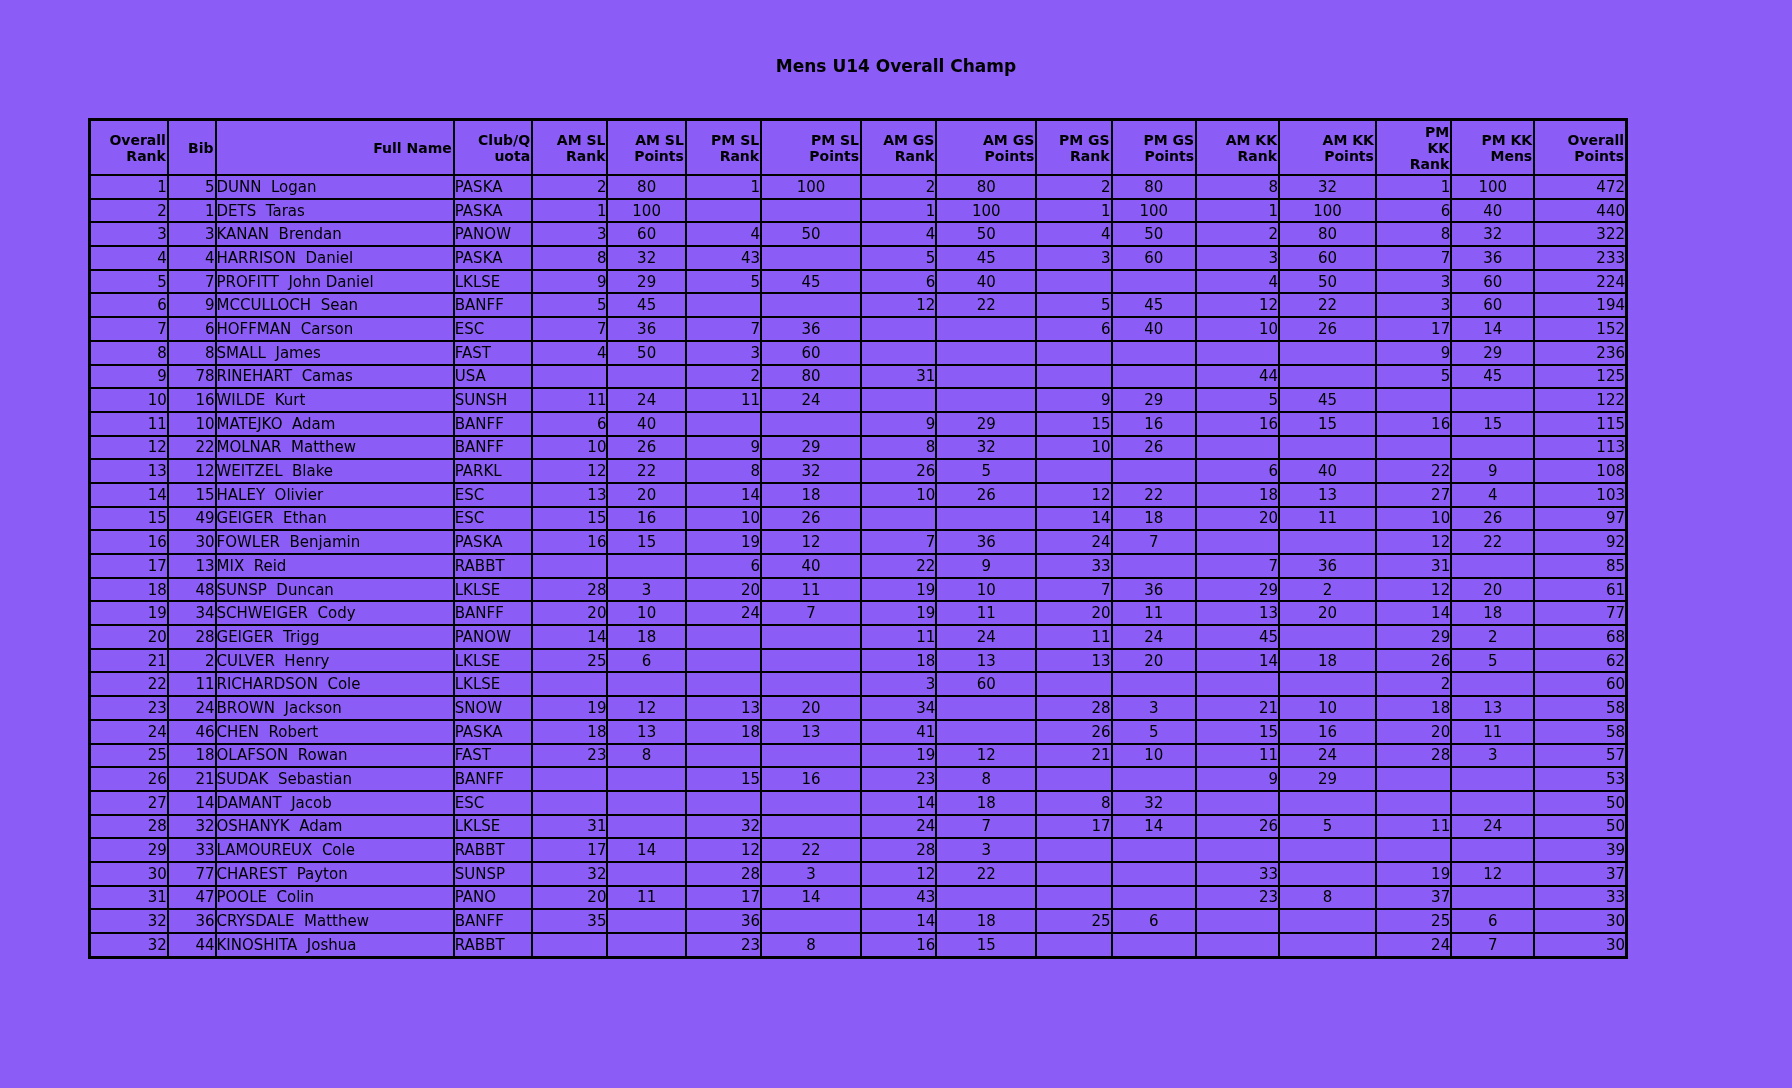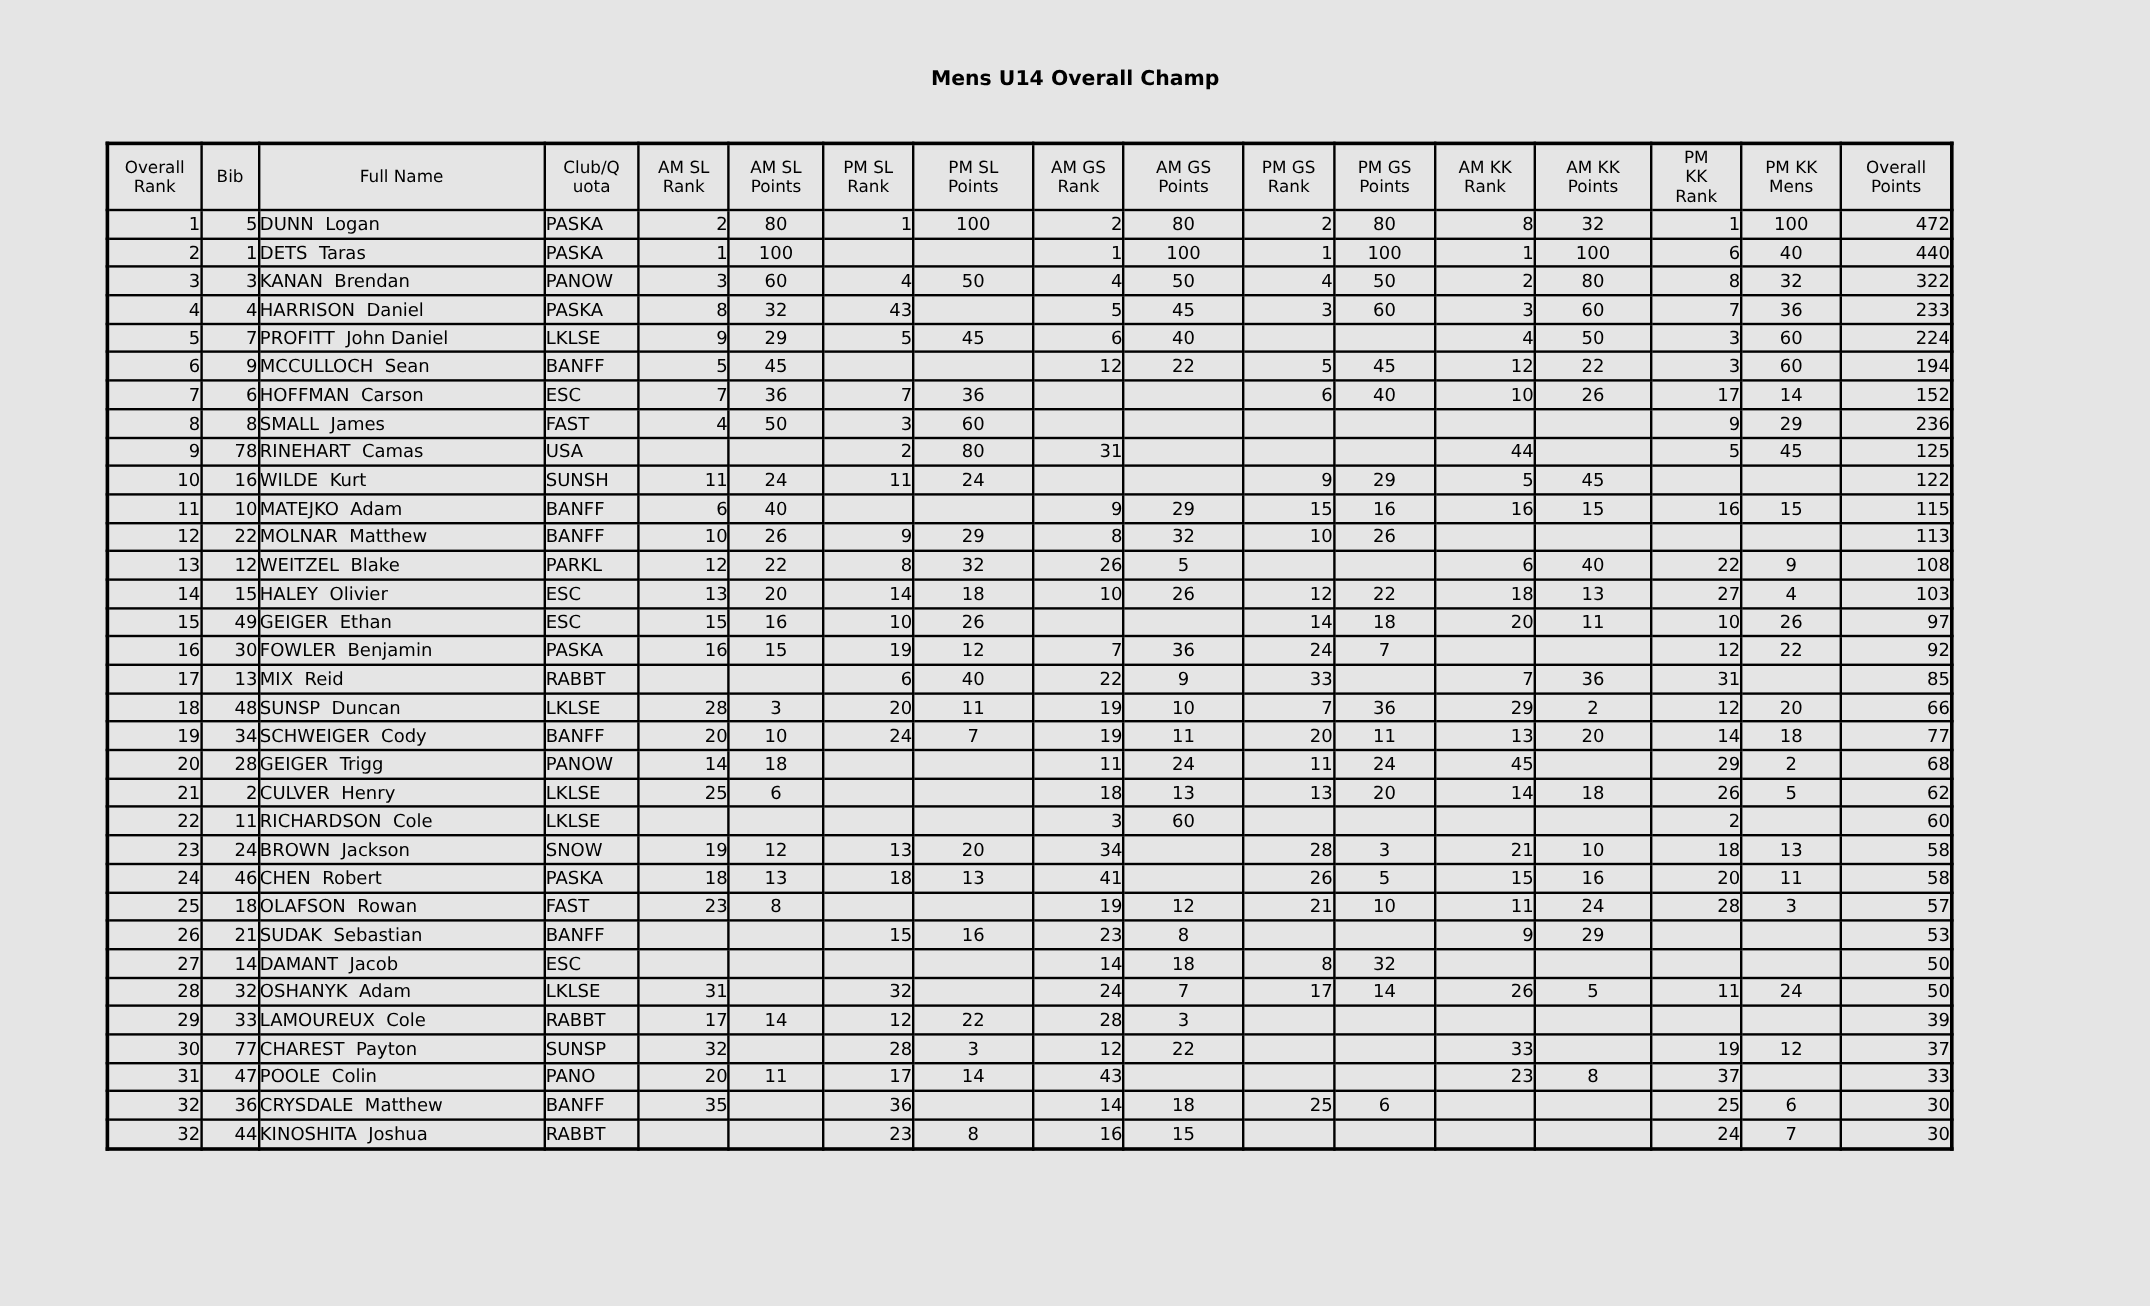--- a/index.html
+++ b/index.html
@@ -1,19 +1,19 @@
 <!DOCTYPE html>
 <html><head>
 <meta charset="utf-8">
 <style>
   html,body{margin:0;padding:0;background:#ffffff;}
   .page{
     position:relative;
     width:1792px;height:1088px;
-    background:#e5e5e5;
+    background:#8b5cf6;
     color:#000;
     font-family:"DejaVu Sans", sans-serif;
     overflow:hidden;
   }
   .title-block{
     position:absolute;top:56px;left:0;width:100%;
     text-align:center;font-weight:bold;font-size:17px;line-height:21px;
   }
   .footer-block{
     position:absolute;top:993px;left:0;width:100%;
@@ -27,22 +27,22 @@
     border:3px solid #000;
   }
   table.results th, table.results td{
     border:2px solid #000;
     overflow:hidden;
     color:#000;
   }
   table.results thead th{
     height:53px;
     font-size:14px;
-    font-weight:normal;
-    text-align:center;
+    font-weight:bold;
+    text-align:right;
     vertical-align:middle;
     white-space:pre-line;
     line-height:16px;
     padding:0 1px;
   }
   table.results tbody td{
     height:21.7px;
     font-size:15px;
     line-height:20px;
     padding:0;
@@ -452,21 +452,21 @@
           <td class="ar">20</td>
           <td class="ac">11</td>
           <td class="ar">19</td>
           <td class="ac">10</td>
           <td class="ar">7</td>
           <td class="ac">36</td>
           <td class="ar">29</td>
           <td class="ac">2</td>
           <td class="ar">12</td>
           <td class="ac">20</td>
-          <td class="ar">66</td>
+          <td class="ar">61</td>
         </tr>
         <tr>
           <td class="ar">19</td>
           <td class="ar">34</td>
           <td class="al">SCHWEIGER  Cody</td>
           <td class="al">BANFF</td>
           <td class="ar">20</td>
           <td class="ac">10</td>
           <td class="ar">24</td>
           <td class="ac">7</td>

